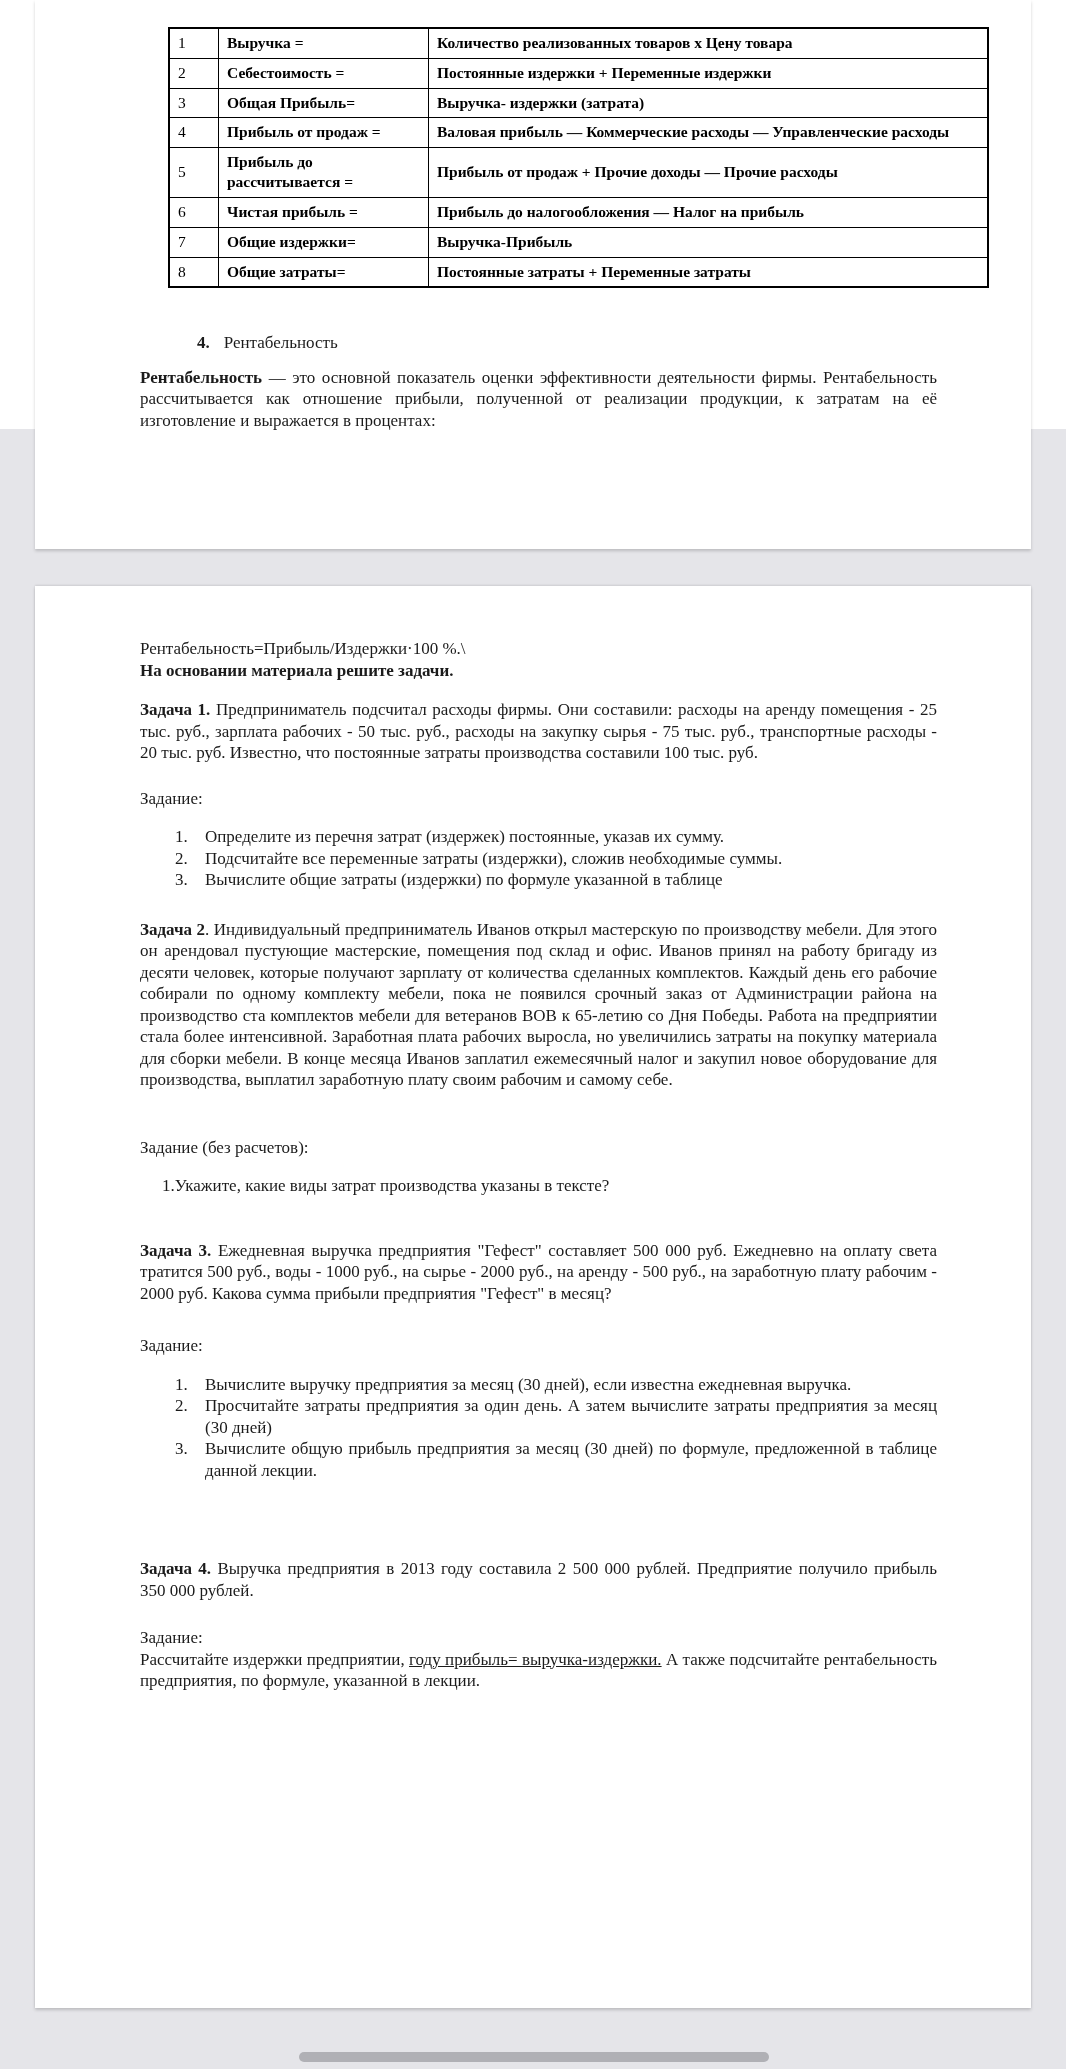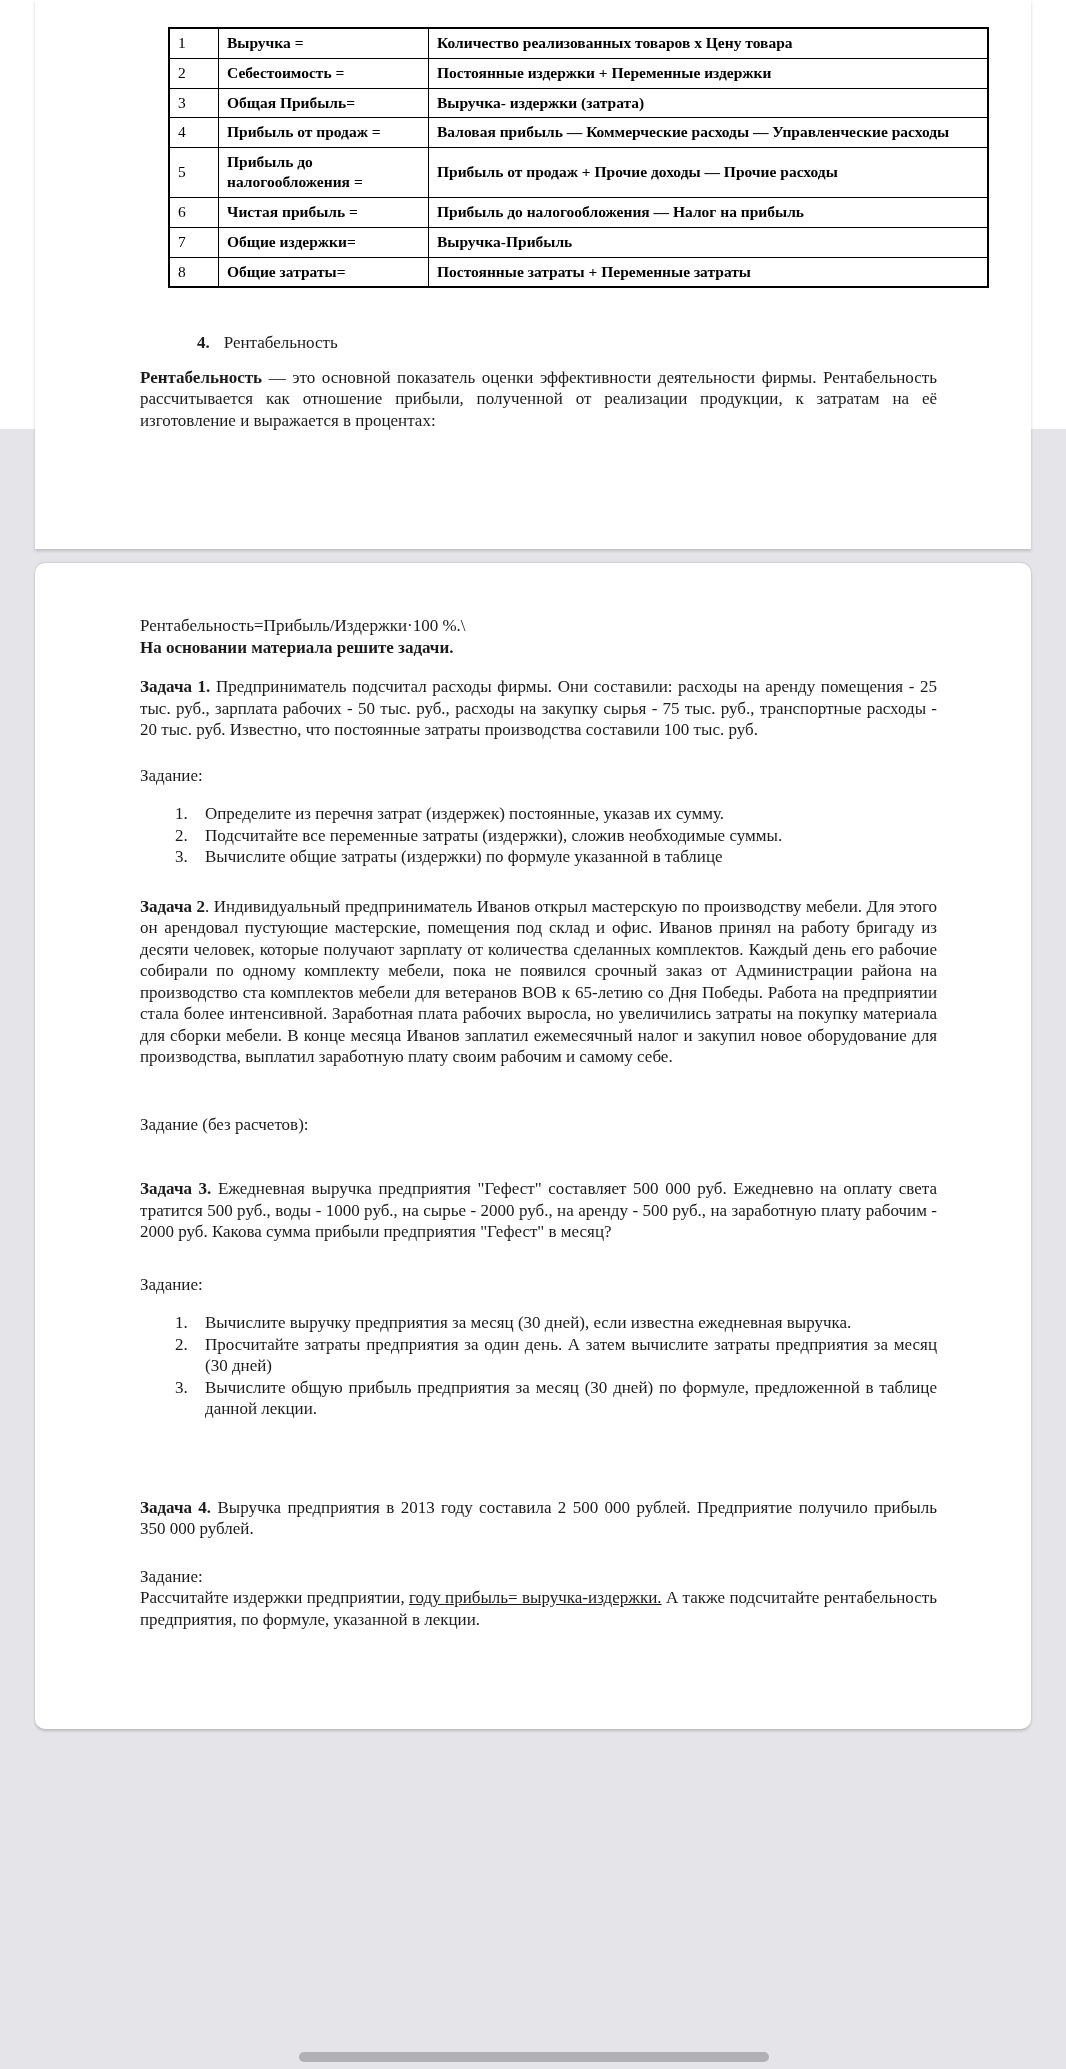--- a/index.html
+++ b/index.html
@@ -12,21 +12,21 @@
     position:relative;
   }
   .strip{position:absolute;top:0;height:429px;background:#ffffff;}
   .strip-left{left:0;width:36px;}
   .strip-right{right:0;width:36px;}
   .page{
     position:absolute;left:35px;width:996px;background:#ffffff;
     overflow:hidden;
   }
   .page1{top:0;height:549px;box-shadow:0 2px 3px rgba(0,0,0,.18);}
-  .page2{top:563px;height:1166px;box-shadow:0 2px 3px rgba(0,0,0,.18),0 -1px 2px rgba(0,0,0,.10);border-radius:10px;}
+  .page2{top:586px;height:1422px;box-shadow:0 2px 3px rgba(0,0,0,.18),0 -1px 2px rgba(0,0,0,.10);}
   .content{margin-left:105px;width:797px;}
   
   .tablewrap{margin-top:27px;margin-left:28px;width:767px;}
   table.formulas{
     border-collapse:collapse;table-layout:fixed;width:767px;
     border:2px solid #000;
   }
   table.formulas td{
     border:1px solid #000;
     padding:4px 8px 5px 8px;
@@ -104,21 +104,21 @@
               <td class="c-name">Общая Прибыль=</td>
               <td class="c-formula">Выручка- издержки (затрата)</td>
             </tr>
             <tr>
               <td class="c-num">4</td>
               <td class="c-name">Прибыль от продаж =</td>
               <td class="c-formula">Валовая прибыль — Коммерческие расходы — Управленческие расходы</td>
             </tr>
             <tr>
               <td class="c-num">5</td>
-              <td class="c-name">Прибыль до налогообложения =</td>
+              <td class="c-name">Прибыль до рассчитывается =</td>
               <td class="c-formula">Прибыль от продаж + Прочие доходы — Прочие расходы</td>
             </tr>
             <tr>
               <td class="c-num">6</td>
               <td class="c-name">Чистая прибыль  =</td>
               <td class="c-formula">Прибыль до налогообложения — Налог на прибыль</td>
             </tr>
             <tr>
               <td class="c-num">7</td>
               <td class="c-name">Общие издержки=</td>
@@ -157,20 +157,21 @@
       <ol class="num-list">
         <li>Определите  из перечня затрат (издержек)  постоянные, указав их сумму.</li>
         <li>Подсчитайте все  переменные затраты (издержки), сложив необходимые суммы.</li>
         <li>Вычислите общие затраты (издержки) по формуле указанной в таблице</li>
       </ol>
 
       <p class="para task2-para">
         <span class="bold">Задача 2</span><span>. Индивидуальный предприниматель Иванов открыл мастерскую по производству мебели. Для этого он арендовал пустующие мастерские, помещения под склад и офис. Иванов принял на работу бригаду из десяти человек, которые получают зарплату от количества сделанных комплектов. Каждый день его рабочие собирали по одному комплекту мебели, пока не появился срочный заказ от Администрации района на производство ста комплектов мебели для ветеранов ВОВ к 65-летию со Дня Победы. Работа на предприятии стала более интенсивной. Заработная плата рабочих выросла, но увеличились затраты на покупку материала для сборки мебели. В конце месяца Иванов заплатил ежемесячный налог и закупил новое оборудование для производства, выплатил заработную плату своим рабочим и самому себе.</span>
       </p>
       <p class="zadanie zadanie2">Задание (без расчетов):</p>
+      <p class="indent-para">1.Укажите, какие виды затрат производства указаны в тексте?</p>
 
       <p class="para task3-para">
         <span class="bold">Задача 3.</span><span> Ежедневная выручка предприятия "Гефест" составляет 500 000 руб. Ежедневно на оплату света тратится 500 руб., воды - 1000 руб., на сырье - 2000 руб., на аренду - 500 руб., на заработную плату рабочим - 2000 руб. Какова сумма прибыли предприятия "Гефест" в месяц?</span>
       </p>
       <p class="zadanie zadanie3">Задание:</p>
       <ol class="num-list">
         <li>Вычислите выручку предприятия за месяц (30 дней), если известна ежедневная выручка.</li>
         <li>Просчитайте затраты предприятия за один день. А затем вычислите затраты предприятия за месяц (30 дней)</li>
         <li>Вычислите общую прибыль предприятия за месяц (30 дней) по формуле, предложенной в таблице данной лекции.</li>
       </ol>

